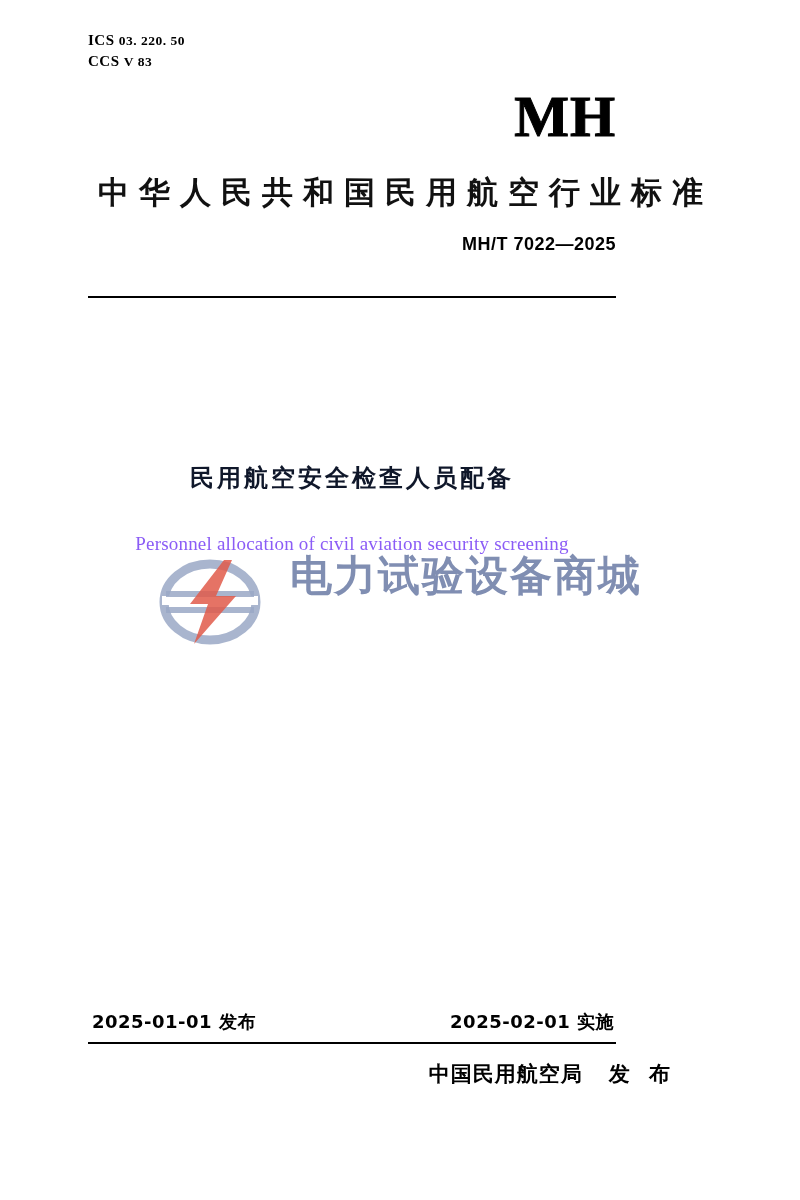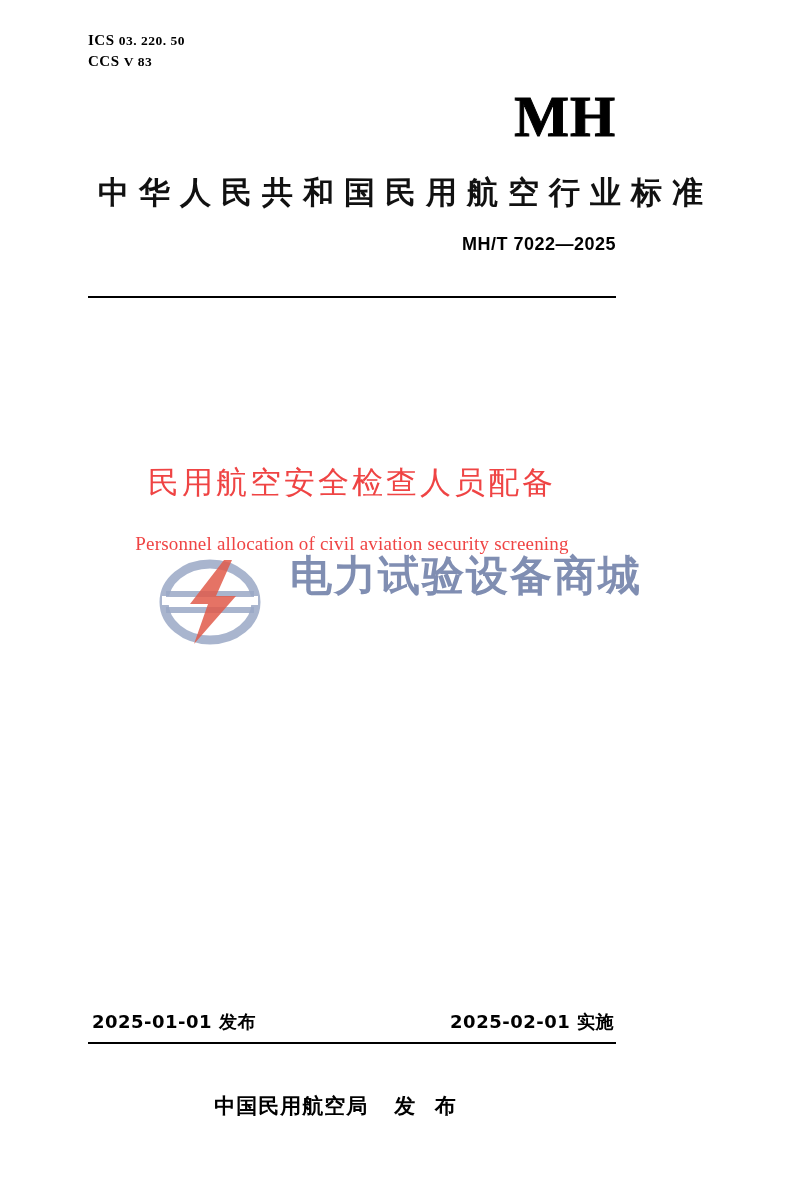--- a/index.html
+++ b/index.html
@@ -92,35 +92,35 @@
   }
 
   
   .doc-title {
     position: absolute;
     left: 88px;
     right: 60px;
     top: 462px;
     text-align: center;
     font-family: "DejaVu Sans", sans-serif;
-    font-weight: normal;
-    font-size: 31px;
+    font-weight: bold;
+    font-size: 24px;
     letter-spacing: 3px;
-    color: #ef4444;
+    color: #0f172a;
   }
   .doc-subtitle {
     position: absolute;
     left: 88px;
     right: 60px;
     top: 533px;
     text-align: center;
     font-family: "Liberation Serif", serif;
     font-size: 19px;
     letter-spacing: 0.2px;
-    color: #ef4444;
+    color: #8b5cf6;
   }
 
   
   .watermark {
     position: absolute;
     left: 150px;
     top: 548px;
     width: 510px;
     height: 110px;
     pointer-events: none;
@@ -182,22 +182,22 @@
     font-size: 18px;
     letter-spacing: 0.5px;
     margin-left: 14px;
   }
 
   
   .issuer {
     position: absolute;
     left: 0;
     right: 0;
-    top: 1092px;
-    text-align: center;
+    top: 1060px;
+    text-align: right;
     font-family: "DejaVu Sans", sans-serif;
     font-weight: bold;
     font-size: 21px;
     letter-spacing: 1px;
   }
   .issuer .verb {
     margin-left: 26px;
     letter-spacing: 6px;
   }
 </style>

